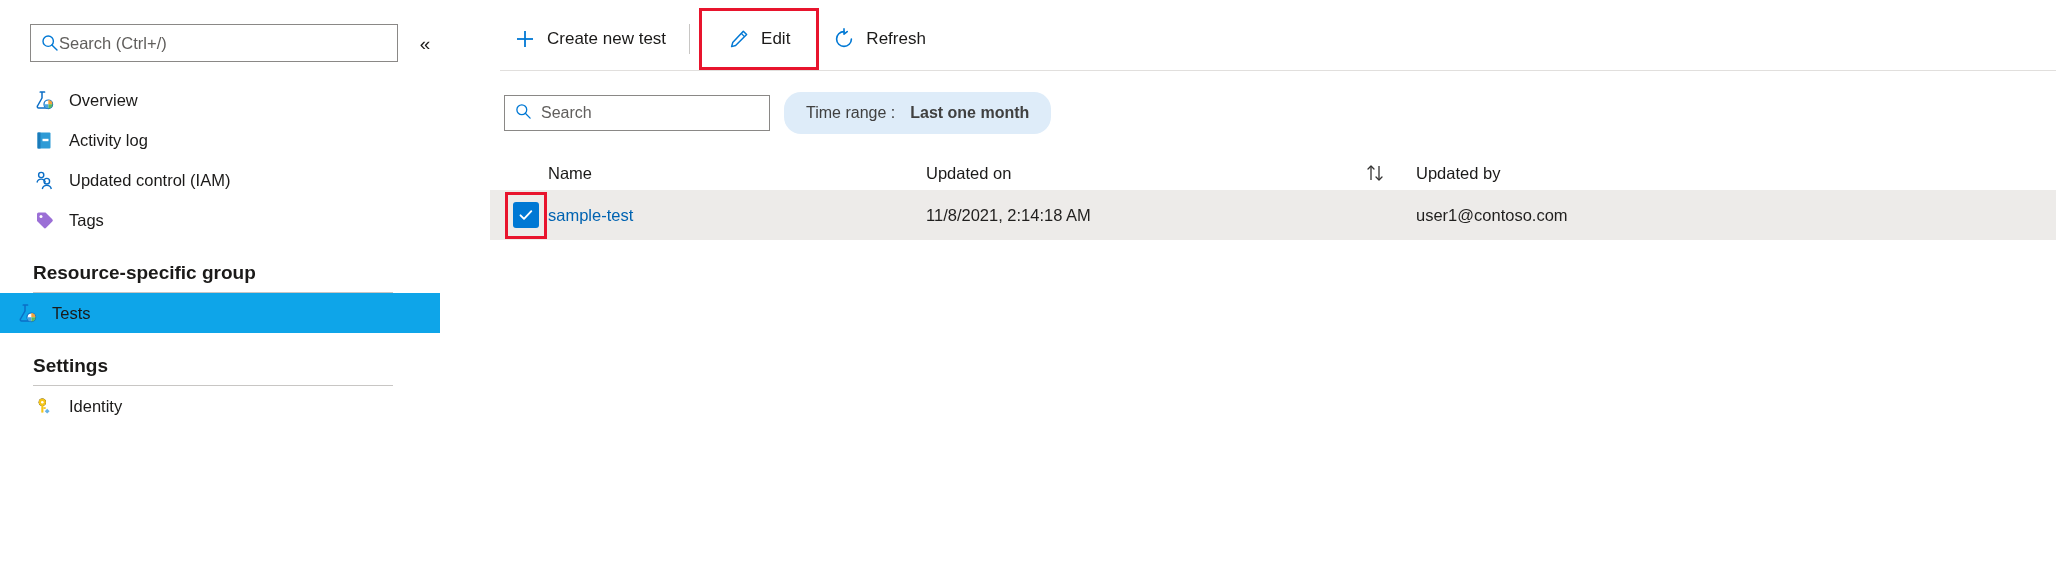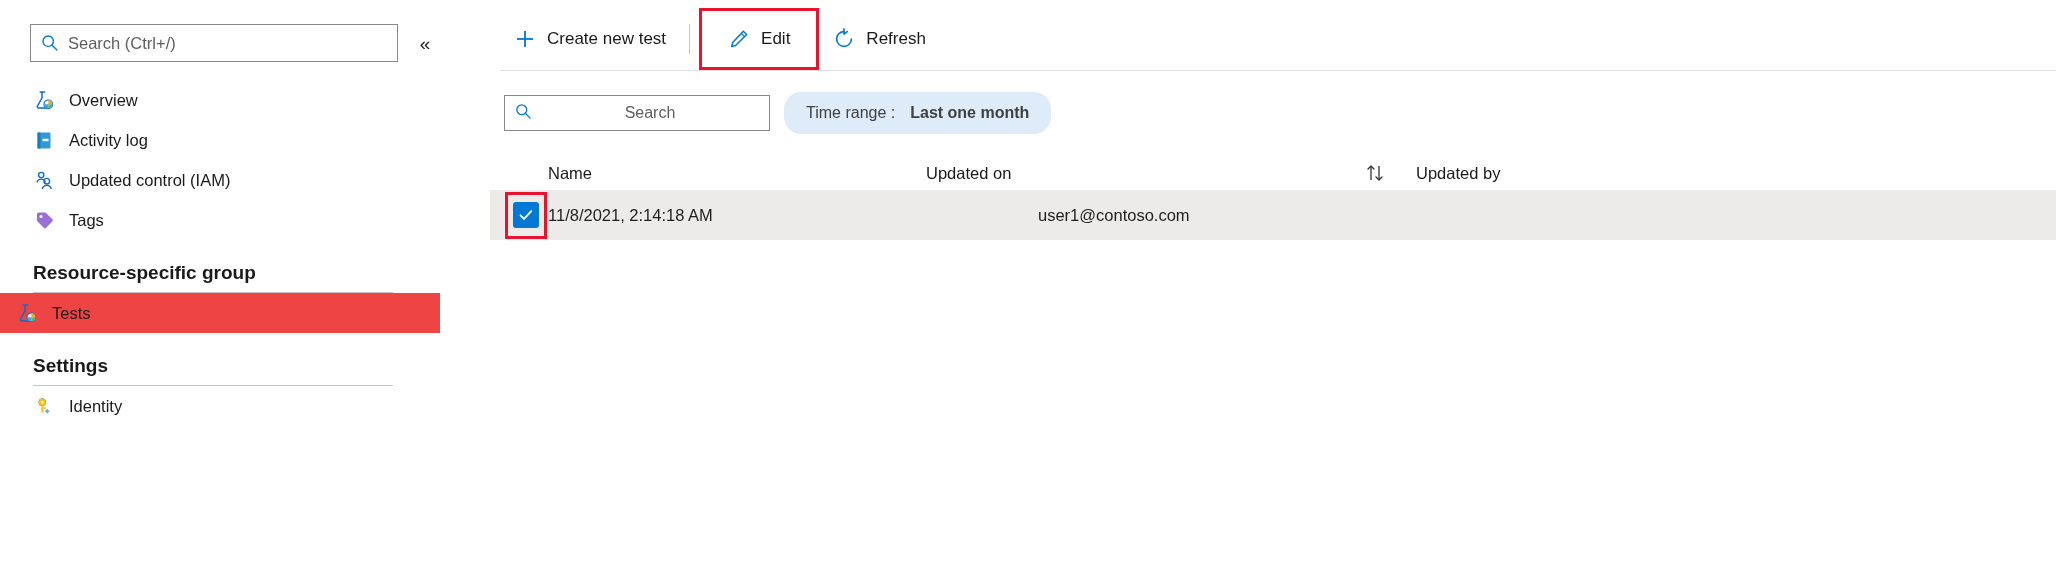--- a/index.html
+++ b/index.html
@@ -29,21 +29,21 @@
     gap: 14px;
   }
   .side-search {
     width: 368px;
     height: 38px;
     border: 1px solid #8a8886;
     background: #ffffff;
     display: flex;
     align-items: center;
     padding: 0 10px;
-    gap: 9px;
+    gap: 0;
   }
   .side-search .mag { flex: 0 0 auto; display:flex; }
   .side-search input {
     border: none; outline: none;
     font-family: "Liberation Sans", sans-serif;
     font-size: 16.5px;
     color: #323130;
     background: transparent;
     width: 100%;
     padding: 0;
@@ -66,21 +66,21 @@
     display: flex;
     align-items: center;
     gap: 14px;
     padding-left: 33px;
     cursor: pointer;
     font-size: 16.5px;
     color: #1b1a19;
     position: relative;
     width: 440px;
   }
-  .nav-item.selected { background: #ef4444; padding-left: 16px; }
+  .nav-item.selected { background: #0ea5e9; padding-left: 16px; }
   .nav-item .nav-icon { width: 22px; height: 22px; flex: 0 0 22px; display: flex; align-items: center; justify-content: center; }
   .nav-label { white-space: nowrap; }
 
   .nav-group {
     margin-top: 22px;
     padding-left: 33px;
     font-size: 19px;
     font-weight: bold;
     color: #1b1a19;
     width: 440px;
@@ -158,21 +158,20 @@
     gap: 9px;
   }
   .grid-search input {
     border: none; outline: none;
     font-family: "Liberation Sans", sans-serif;
     font-size: 16px;
     color: #15803d;
     background: transparent;
     width: 100%;
     padding: 0;
-    text-align: center;
   }
   .grid-search input::placeholder { color: #605e5c; opacity: 1; }
 
   .pill {
     height: 42px;
     background: #deecf9;
     border-radius: 17px;
     display: flex;
     align-items: center;
     padding: 0 22px;
@@ -409,20 +408,23 @@
 
       <div class="grid-row">
         <div class="row-check-wrap">
           <div class="checkbox">
             <svg width="18" height="18" viewBox="0 0 18 18">
               <polyline points="3.5,9.3 7,12.8 14.3,5.2" fill="none" stroke="#ffffff" stroke-width="1.9" stroke-linecap="round" stroke-linejoin="round"></polyline>
             </svg>
           </div>
           <div class="check-highlight"></div>
         </div>
+        <div class="col-name">
+          <span class="link">sample-test</span>
+        </div>
         <div class="col-updated">11/8/2021, 2:14:18 AM</div>
         <div class="col-sort"></div>
         <div class="col-by">user1@contoso.com</div>
       </div>
     </div>
 
   </div>
 </div>
 
 </body></html>

